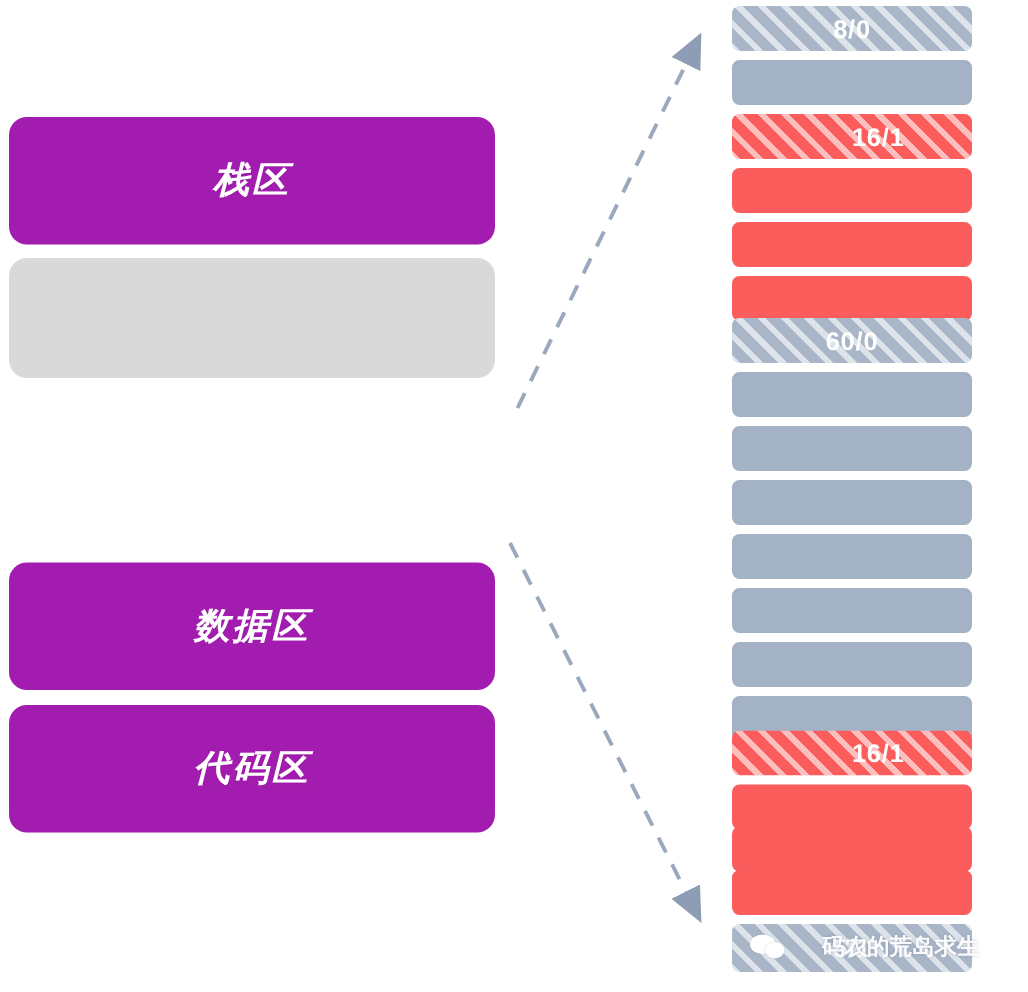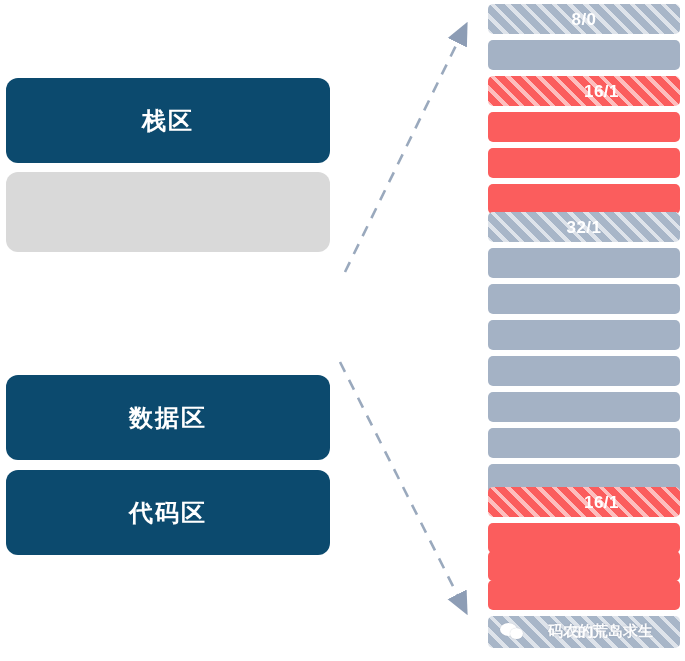--- a/index.html
+++ b/index.html
@@ -8,32 +8,32 @@
   #stage{position:relative;width:685px;height:661px;background:#fff;}
 
   
   #left-col{position:absolute;left:0;top:0;width:340px;height:661px;}
   .mem-box{
     position:absolute;left:6px;width:324px;
     border-radius:12px;
     display:flex;align-items:center;justify-content:center;
     box-sizing:border-box;
   }
-  .mem-box.blue{background:#0c4a6e;}
+  .mem-box.blue{background:#a21caf;font-style:italic;}
   .mem-box.gray{background:#d9d9d9;}
   .mem-label{
     color:#ffffff;font-size:24px;font-weight:bold;
     letter-spacing:2px;line-height:1;
     text-shadow:0 1px 0 rgba(0,0,0,.03);
   }
 
   
   #right-col{position:absolute;left:488px;top:0;width:197px;height:661px;}
   .blk{
-    position:absolute;left:0;width:192px;
+    position:absolute;left:0;width:160px;
     border-radius:5px;
     display:flex;align-items:center;justify-content:center;
     box-sizing:border-box;overflow:hidden;
   }
   .blk.gray{background:#a4b2c5;}
   .blk.red{background:#fb5d5d;}
   .blk.gray.striped{
     background-color:#a8b6c8;
     background-image:repeating-linear-gradient(
         45deg,
@@ -112,21 +112,21 @@
       <div class="blk red" style="top: 112px; height: 30px;">
         <span class="blk-label"></span>
       </div>
       <div class="blk red" style="top: 148px; height: 30px;">
         <span class="blk-label"></span>
       </div>
       <div class="blk red" style="top: 184px; height: 30px;">
         <span class="blk-label"></span>
       </div>
       <div class="blk gray striped" style="top: 212px; height: 30px;">
-        <span class="blk-label">32/1</span>
+        <span class="blk-label">60/0</span>
       </div>
       <div class="blk gray" style="top: 248px; height: 30px;">
         <span class="blk-label"></span>
       </div>
       <div class="blk gray" style="top: 284px; height: 30px;">
         <span class="blk-label"></span>
       </div>
       <div class="blk gray" style="top: 320px; height: 30px;">
         <span class="blk-label"></span>
       </div>

